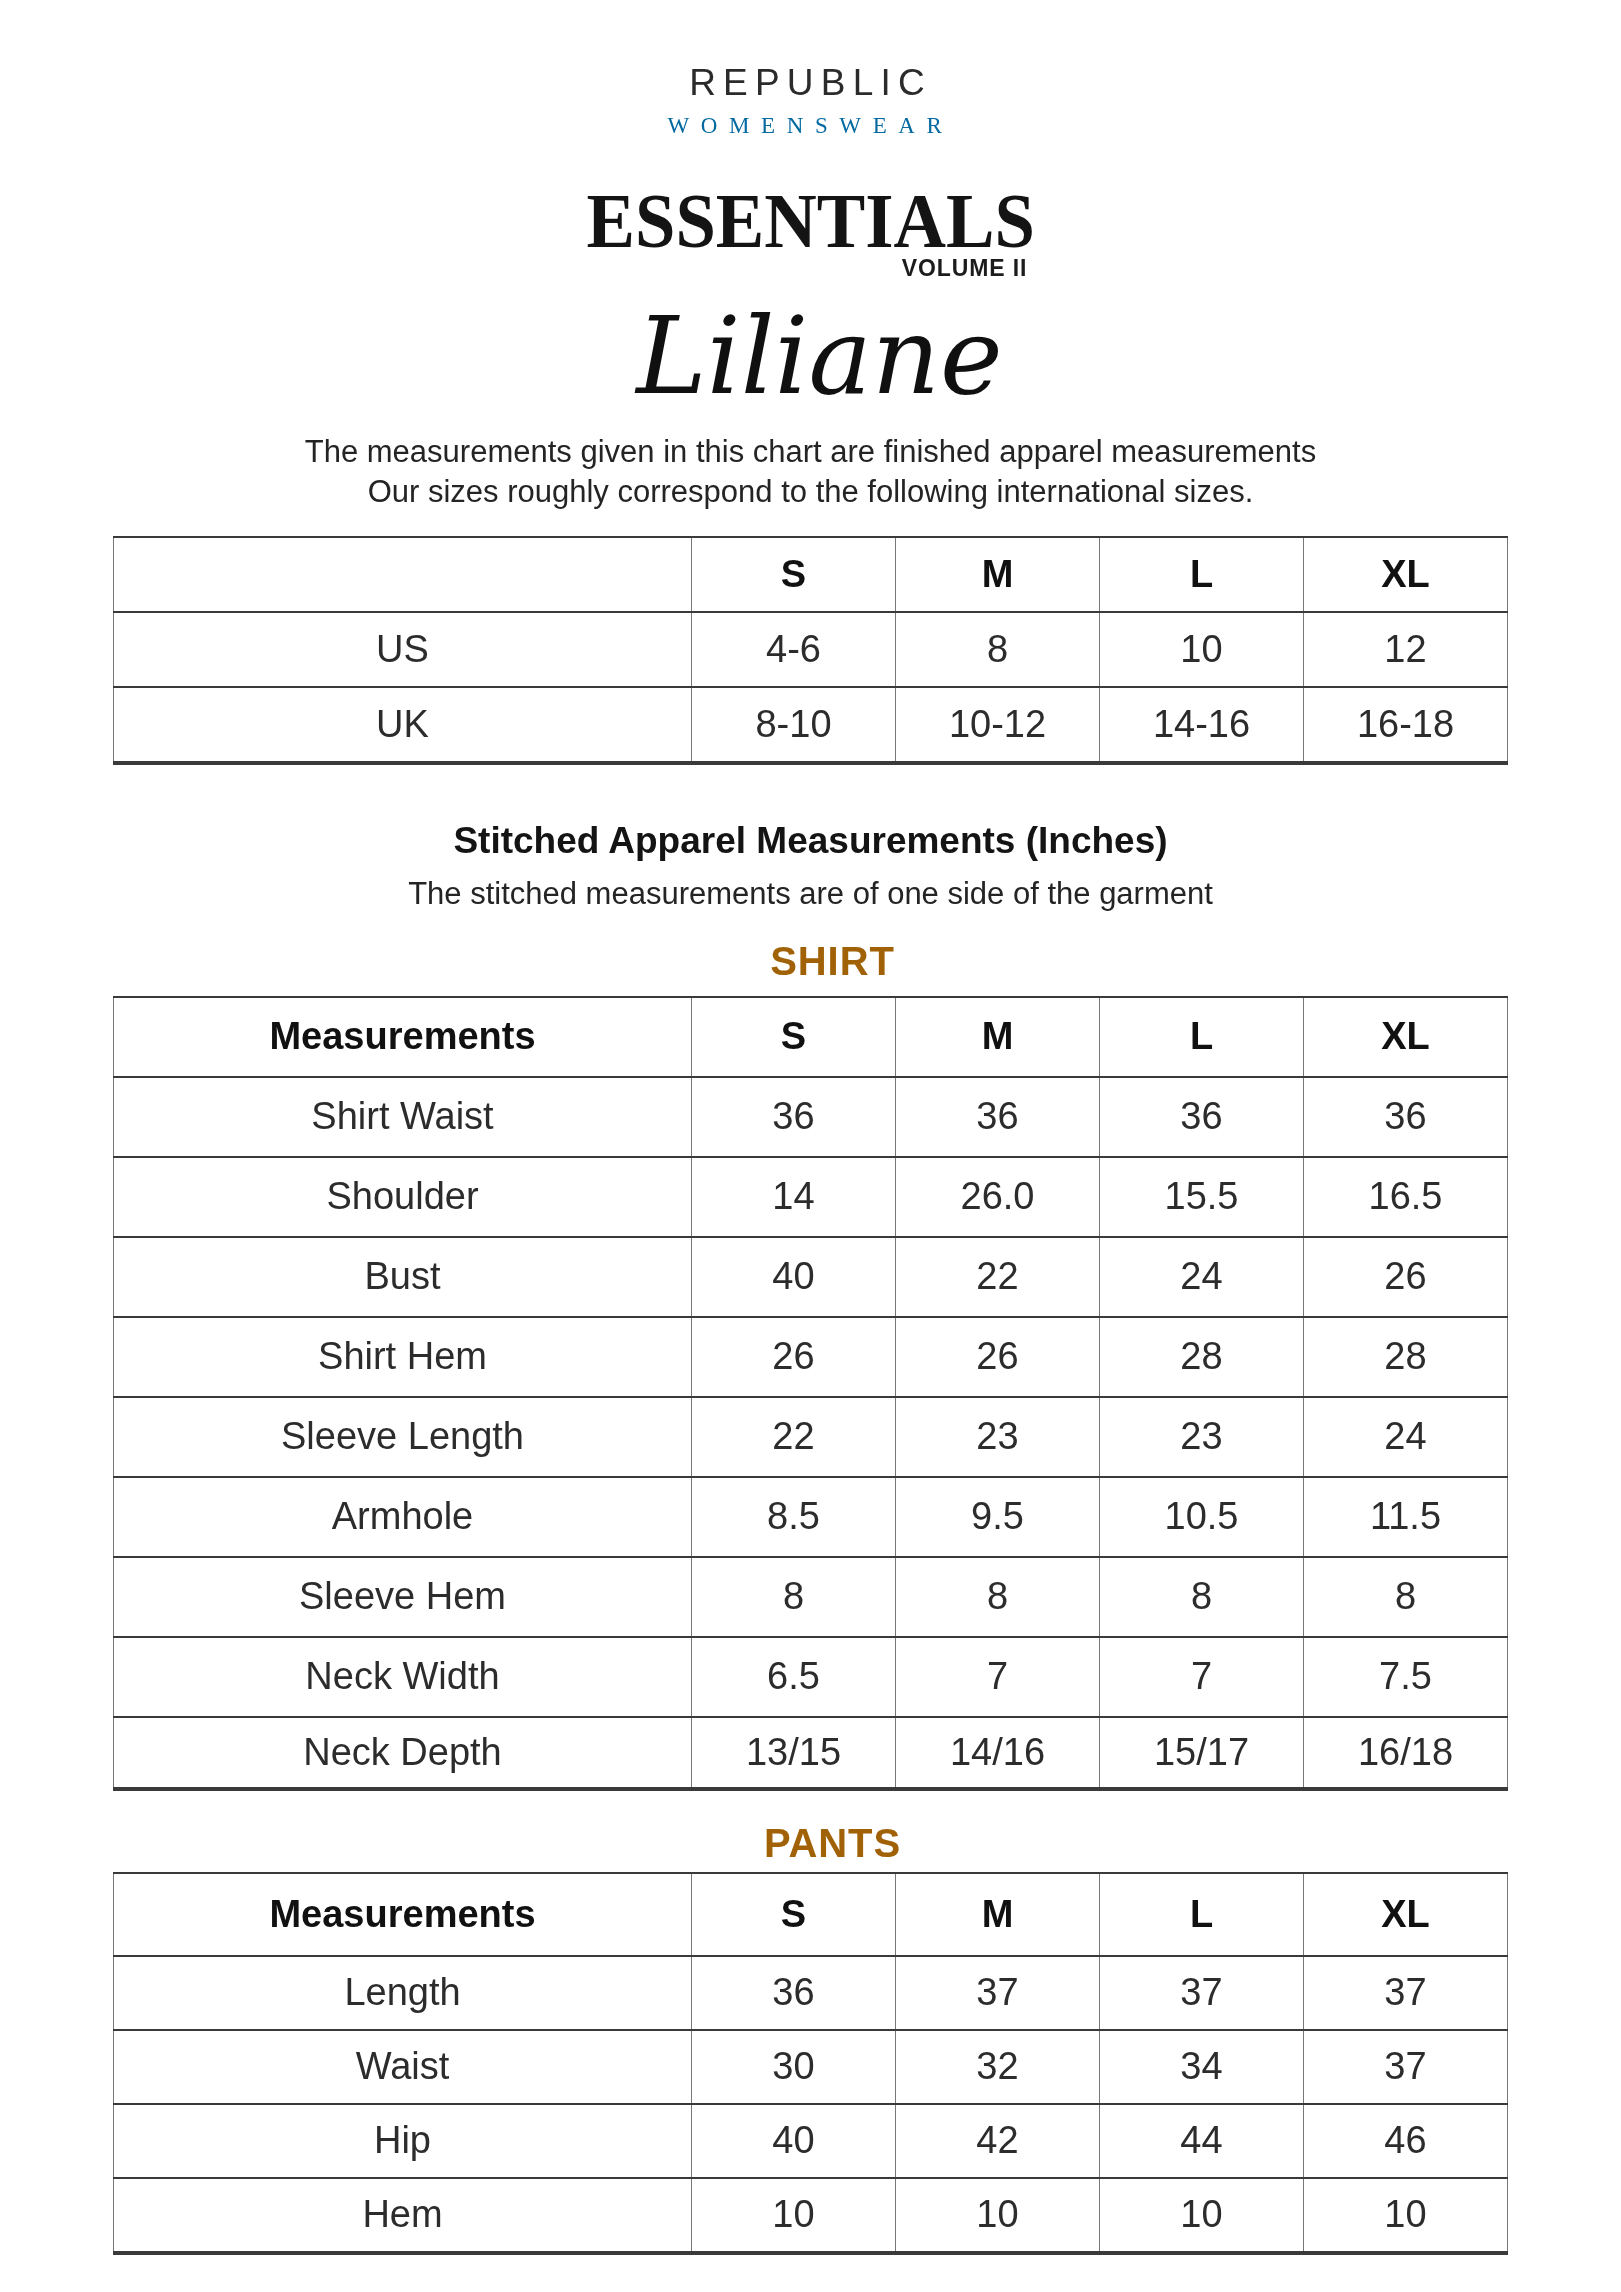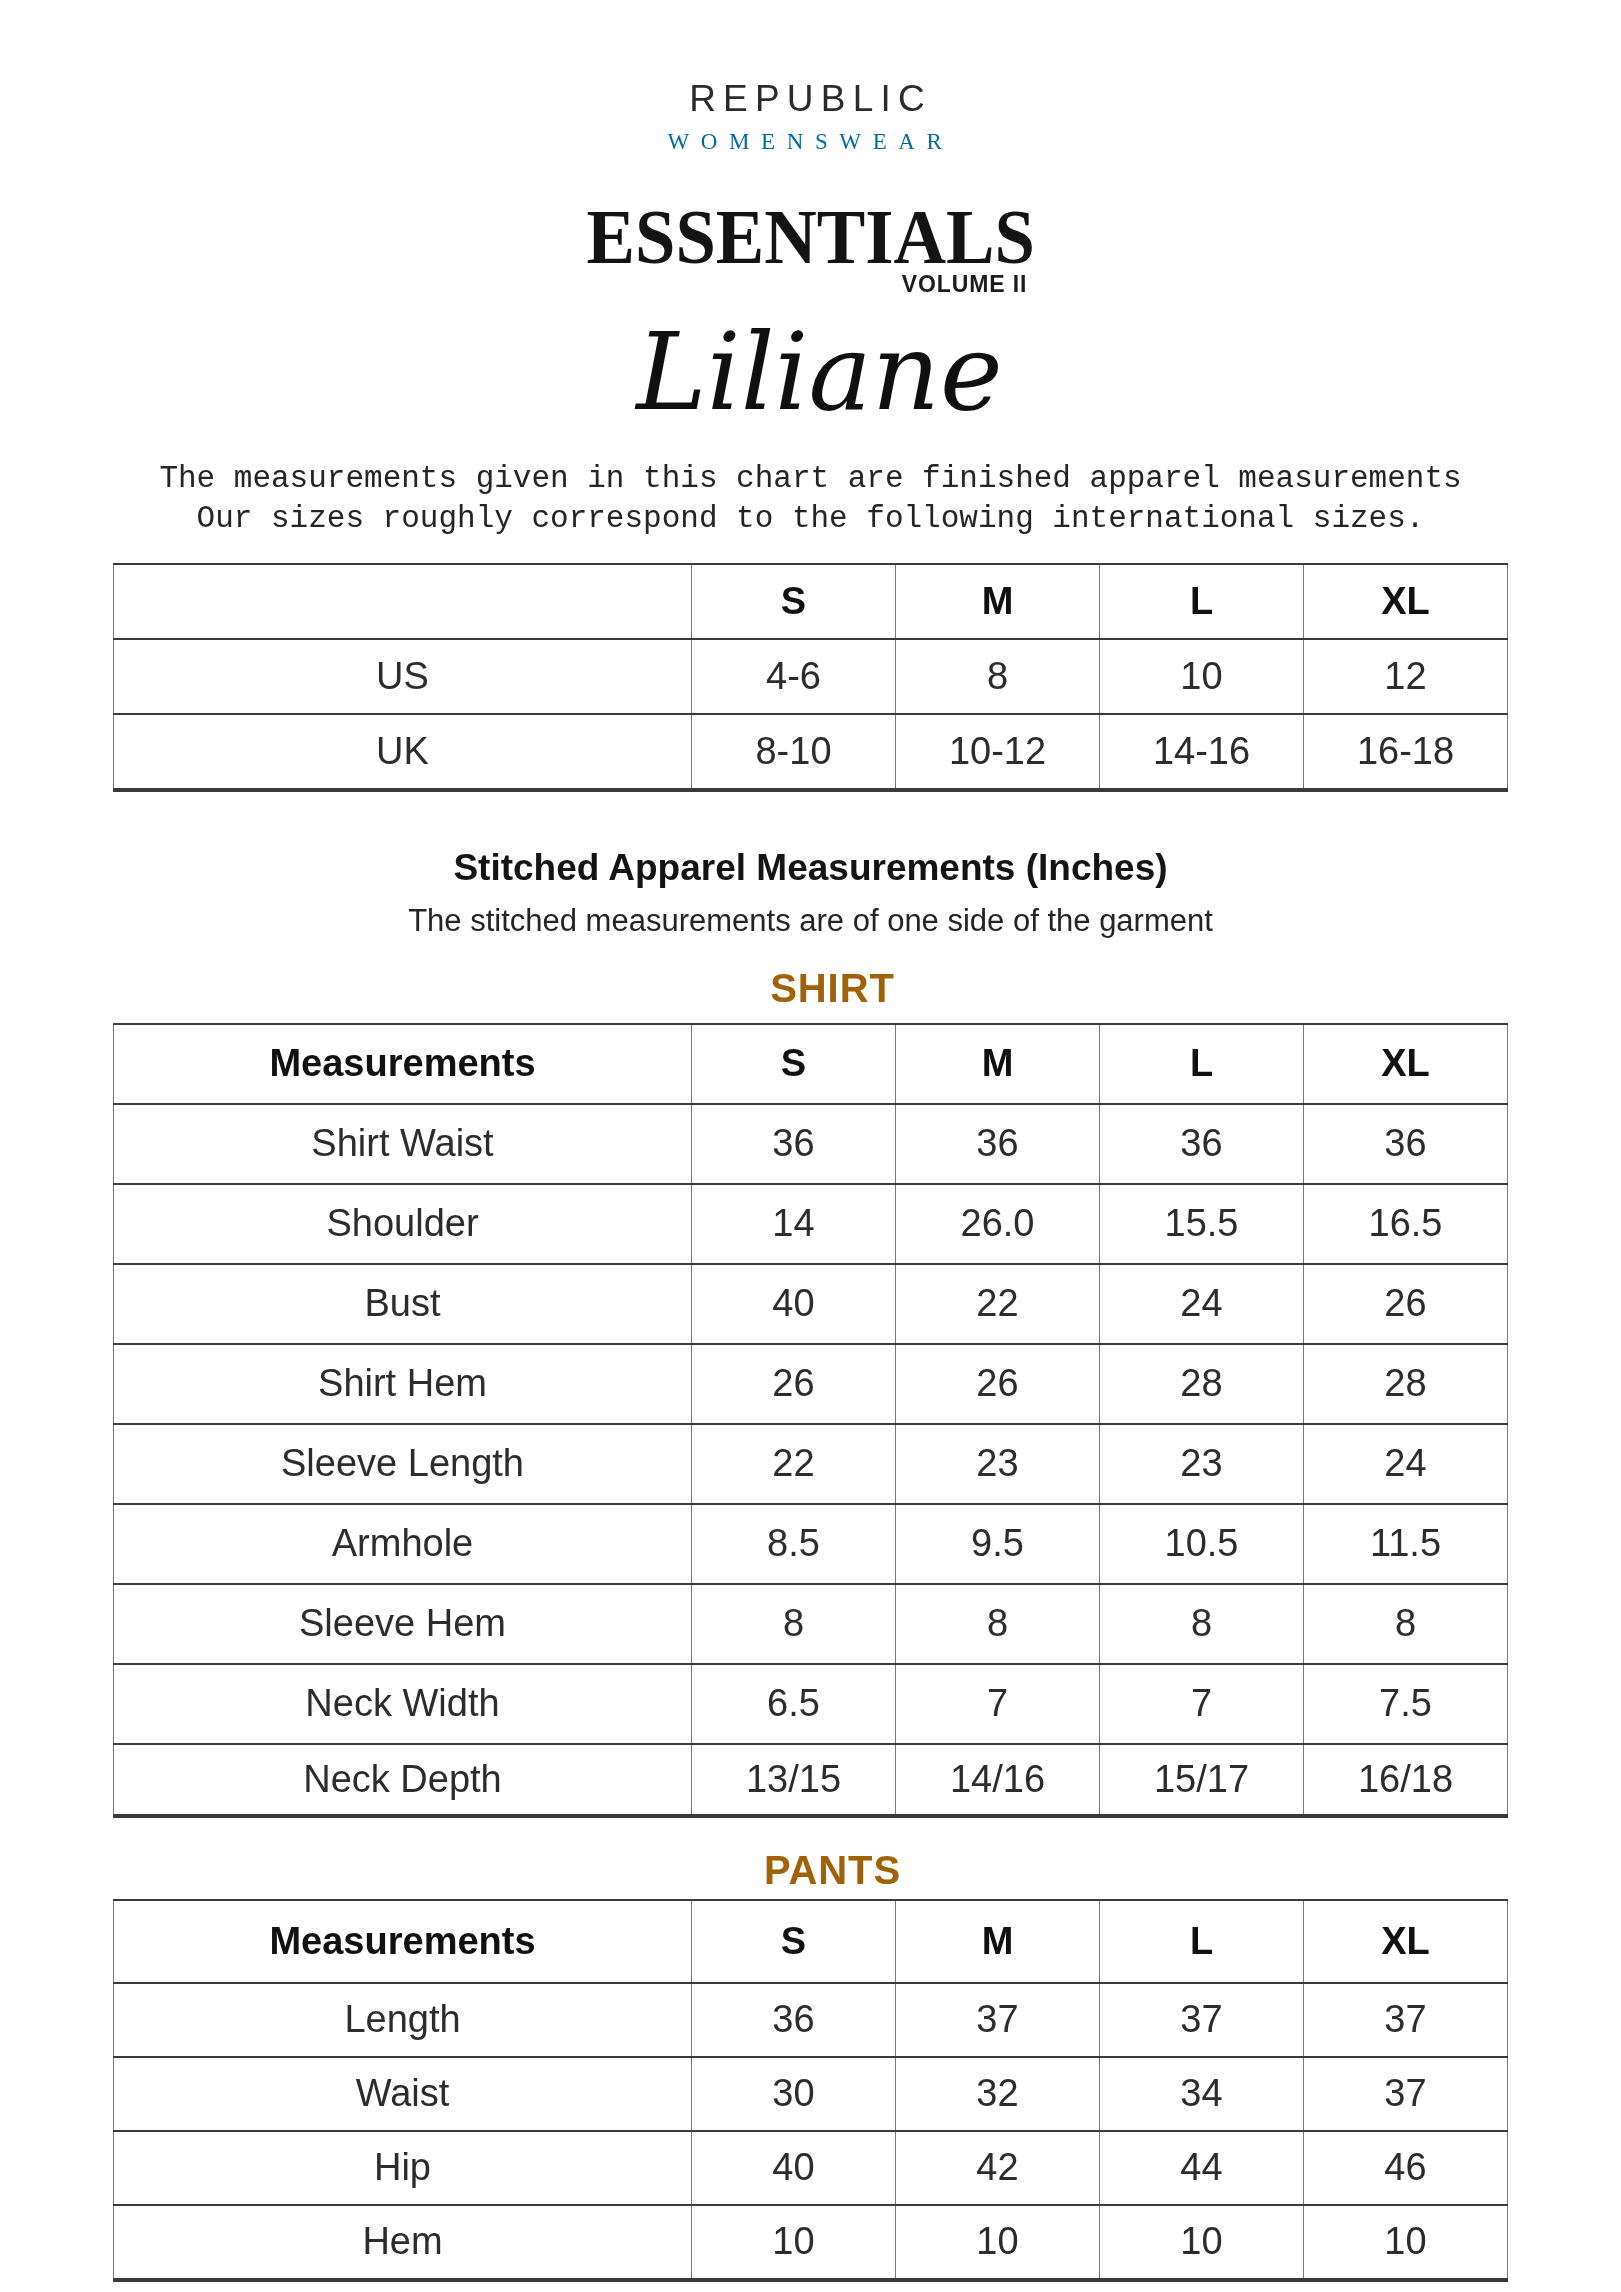--- a/index.html
+++ b/index.html
@@ -9,21 +9,21 @@
     height:2293px;
     margin:0 auto;
     background:#ffffff;
     font-family:"Liberation Sans","DejaVu Sans",sans-serif;
     color:#222;
     overflow:hidden;
     text-align:center;
   }
   
   .brand-name{
-    padding-top:80px;
+    padding-top:64px;
     font-size:37px;
     font-weight:400;
     letter-spacing:7.2px;
     color:#2b2b2b;
     line-height:1;
   }
   .brand-division{
     margin-top:12.5px;
     font-family:"Liberation Serif","DejaVu Serif",serif;
     font-size:23px;
@@ -62,25 +62,24 @@
     font-family:"DejaVu Serif","Liberation Serif",serif;
     font-style:italic;
     font-size:106px;
     font-weight:400;
     color:#101010;
     line-height:1.38;
     padding-left:18px;
   }
   
   .intro{
-    margin-top:13px;
+    margin-top:2px;
     font-size:31px;
     line-height:1.3;
     color:#242424;
-    font-family:Liberation Mono, monospace;
   }
   
   table{
     width:1395px;
     margin:0 auto;
     border-collapse:collapse;
     table-layout:fixed;
     background:#fff;
   }
   col.label-col{width:578px;}

